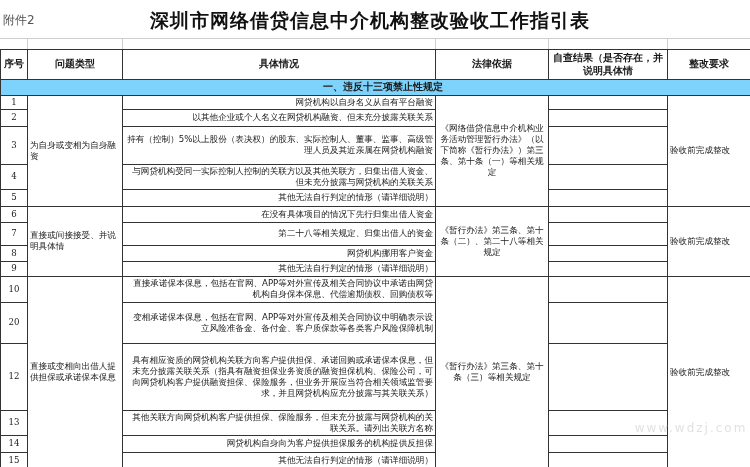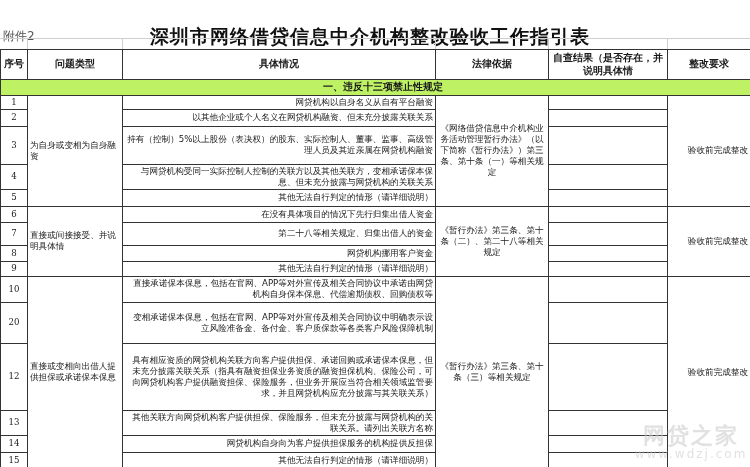--- a/index.html
+++ b/index.html
@@ -1,35 +1,35 @@
 <!DOCTYPE html>
 <html><head>
 <meta charset="utf-8">
 <style>
   * { box-sizing: border-box; margin: 0; padding: 0; }
   html, body { width: 750px; height: 467px; overflow: hidden; background: #ffffff; }
   body { font-family: "DejaVu Sans", "Liberation Sans", sans-serif; color: #1a1a1a; position: relative; }
 
-  .title-bar { position: absolute; left: 0; top: 16px; width: 656px; height: 38px; }
+  .title-bar { position: absolute; left: 0; top: 0; width: 656px; height: 38px; }
   .attach { position: absolute; left: 3px; top: 12px; font-size: 12px; color: #555; }
   .main-title { position: absolute; left: 150px; top: 8px; font-family: "DejaVu Serif", "Liberation Serif", serif; font-size: 19px; font-weight: bold; color: #111; letter-spacing: 1px; }
 
   .blank-row { position: absolute; left: 0; top: 38px; width: 750px; height: 11px; border-top: 1px solid #cfcfcf; }
   .blank-row .vl { position: absolute; top: 0; height: 11px; border-left: 1px solid #cfcfcf; }
 
   table.grid { position: absolute; left: 0; top: 49px; width: 750px; border-collapse: collapse; table-layout: fixed; }
   table.grid td, table.grid th { border: 1px solid #333; font-size: 8.6px; line-height: 1.28; vertical-align: middle; padding: 1px 2px; overflow: hidden; }
   table.grid th { font-weight: bold; text-align: center; font-size: 10px; background: #fff; }
   th.hdr-two { font-size: 9.5px; line-height: 1.15; }
-  tr.section td { background: #bef264; font-weight: bold; font-size: 10px; text-align: right; padding-right: 307px; height: 14px; }
+  tr.section td { background: #7dd3fc; font-weight: bold; font-size: 10px; text-align: right; padding-right: 307px; height: 14px; }
   td.seq { text-align: center; font-family: "DejaVu Serif", "Liberation Serif", serif; font-size: 8.5px; }
   td.type { text-align: left; }
   td.detail { text-align: right; padding-left: 3px; }
   td.law { text-align: center; }
-  td.req { text-align: right; }
+  td.req { text-align: left; }
   td.self { }
 
   .watermark { position: absolute; left: 632px; top: 423px; width: 118px; height: 40px; color: rgba(200,200,200,0.55); text-align: center; pointer-events: none; }
   .watermark .wm-main { font-size: 22px; font-weight: bold; letter-spacing: 2px; line-height: 26px; }
   .watermark .wm-sub { font-size: 12px; letter-spacing: 2px; line-height: 10px; }
 </style>
 </head>
 <body>
 
 <div class="title-bar">
@@ -82,21 +82,21 @@
       <td class="detail">以其他企业或个人名义在网贷机构融资、但未充分披露关联关系</td>
       <td class="self"></td>
     </tr>
     <tr style="height:38px">
       <td class="seq">3</td>
       <td class="detail">持有（控制）5%以上股份（表决权）的股东、实际控制人、董事、监事、高级管理人员及其近亲属在网贷机构融资</td>
       <td class="self"></td>
     </tr>
     <tr style="height:22px">
       <td class="seq">4</td>
-      <td class="detail">与网贷机构受同一实际控制人控制的关联方以及其他关联方，变相承诺保本保息、但未充分披露与网贷机构的关联关系</td>
+      <td class="detail">与网贷机构受同一实际控制人控制的关联方以及其他关联方，归集出借人资金、但未充分披露与网贷机构的关联关系</td>
       <td class="self"></td>
     </tr>
     <tr style="height:17px">
       <td class="seq">5</td>
       <td class="detail">其他无法自行判定的情形（请详细说明）</td>
       <td class="self"></td>
     </tr>
 
     <tr style="height:16px">
       <td class="seq">6</td>
@@ -152,15 +152,14 @@
     </tr>
     <tr style="height:16px">
       <td class="seq">15</td>
       <td class="detail">其他无法自行判定的情形（请详细说明）</td>
       <td class="self"></td>
     </tr>
   </tbody>
 </table>
 
 <div class="watermark">
-  <div class="wm-main">网贷之家</div>
   <div class="wm-sub">www.wdzj.com</div>
 </div>
 
 </body></html>

